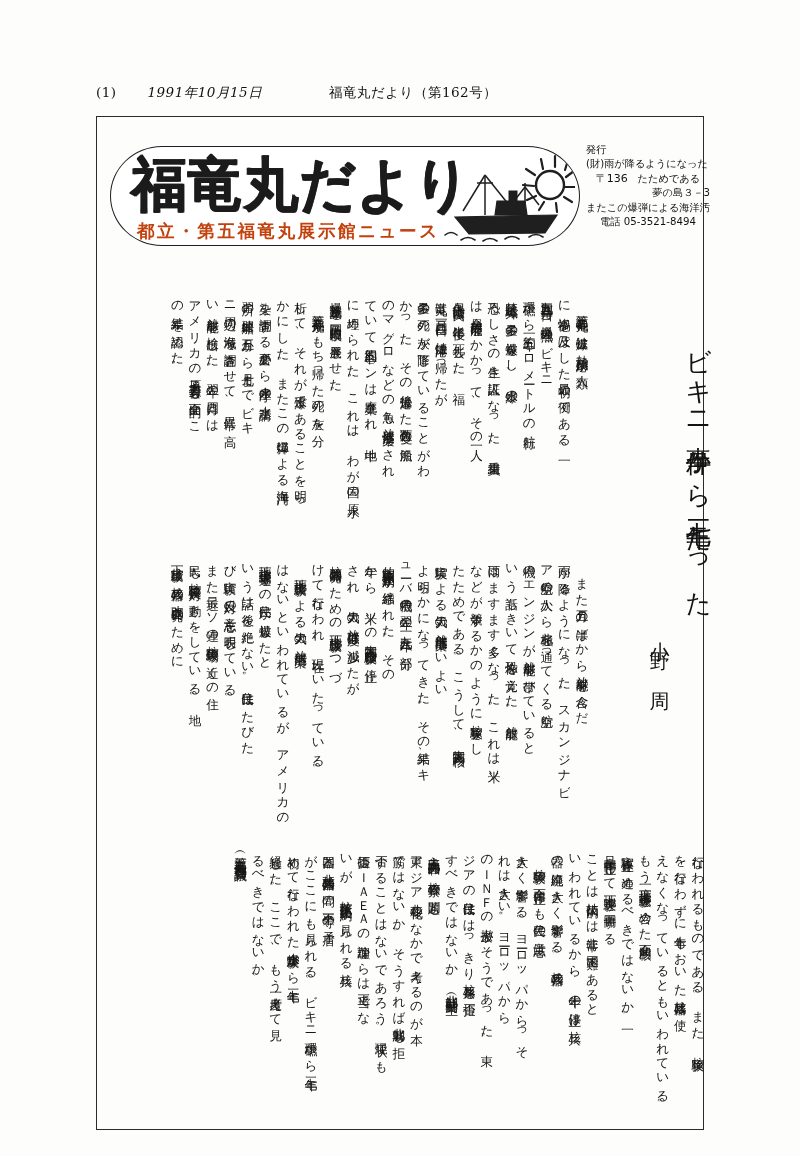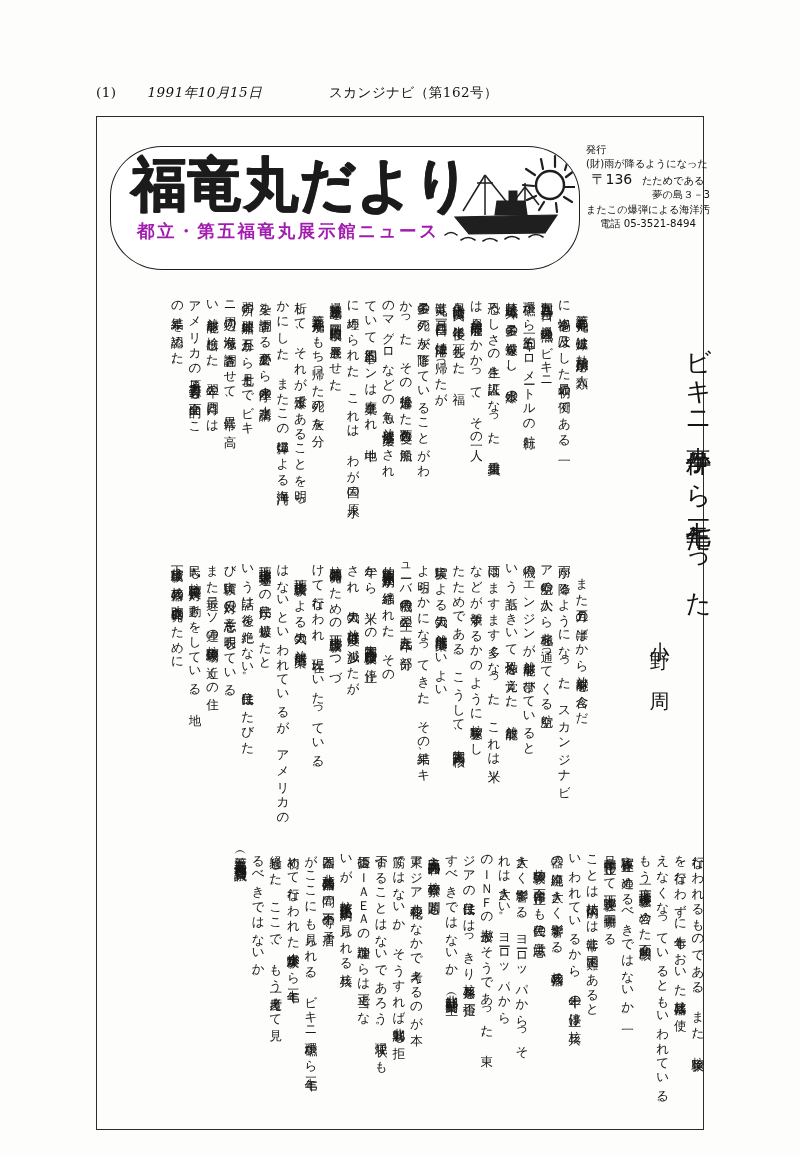--- a/index.html
+++ b/index.html
@@ -46,21 +46,21 @@
     border: 1.4px solid #2b2b2b;
     box-sizing: border-box;
   }
 
   
   .masthead {
     position: absolute;
     left: 110px;
     top: 146px;
     width: 470px;
-    height: 124px;
+    height: 100px;
     border: 1.6px solid #1f1f1f;
     border-radius: 52px / 50px;
     box-sizing: border-box;
     overflow: hidden;
     background: #fff;
     text-align: center;
   }
   .masthead-title {
     position: absolute;
     left: 20px;
@@ -77,21 +77,21 @@
     transform-origin: left top;
   }
   .masthead-sub {
     position: absolute;
     left: 26px;
     top: 72px;
     font-family: "DejaVu Sans", sans-serif;
     font-weight: 700;
     font-size: 17.5px;
     letter-spacing: 2.6px;
-    color: #a21caf;
+    color: #c2410c;
     white-space: nowrap;
   }
   .masthead-art {
     position: absolute;
     right: 4px;
     top: 6px;
     width: 136px;
     height: 94px;
   }
 
@@ -104,21 +104,21 @@
     font-family: "DejaVu Sans", "Liberation Sans", sans-serif;
     font-size: 10.2px;
     line-height: 14.4px;
     color: #111;
     white-space: nowrap;
   }
   .publisher .ln { display: block; }
   .publisher .ln.c  { text-align: center; }
   .publisher .ln.r  { text-align: right; }
   .publisher .ln.l  { text-align: left; }
-  .publisher .zip { font-size: 14px; }
+  .publisher .zip { font-size: 11px; }
 
   
   .vt {
     writing-mode: vertical-rl;
     -webkit-writing-mode: vertical-rl;
     text-orientation: upright;
     -webkit-text-orientation: upright;
     font-family: "DejaVu Serif", "Liberation Serif", serif;
   }
 
@@ -181,21 +181,21 @@
   .col.sig { letter-spacing: 1.1px; }
 </style>
 </head>
 <body>
 
 <div id="page">
 
   <div class="runhead">
     <span class="issue-no">(1)</span>
     <span class="date">1991年10月15日</span>
-    <span class="paper-name">スカンジナビ（第162号）</span>
+    <span class="paper-name">福竜丸だより（第162号）</span>
   </div>
 
   <div class="frame"></div>
 
   <div class="masthead">
     <div class="masthead-title">福竜丸だより</div>
     <div class="masthead-sub">都立・第五福竜丸展示館ニュース</div>
     <svg class="masthead-art" viewBox="0 0 136 94">
       <g fill="#1f1f1f" stroke="#1f1f1f">
 

